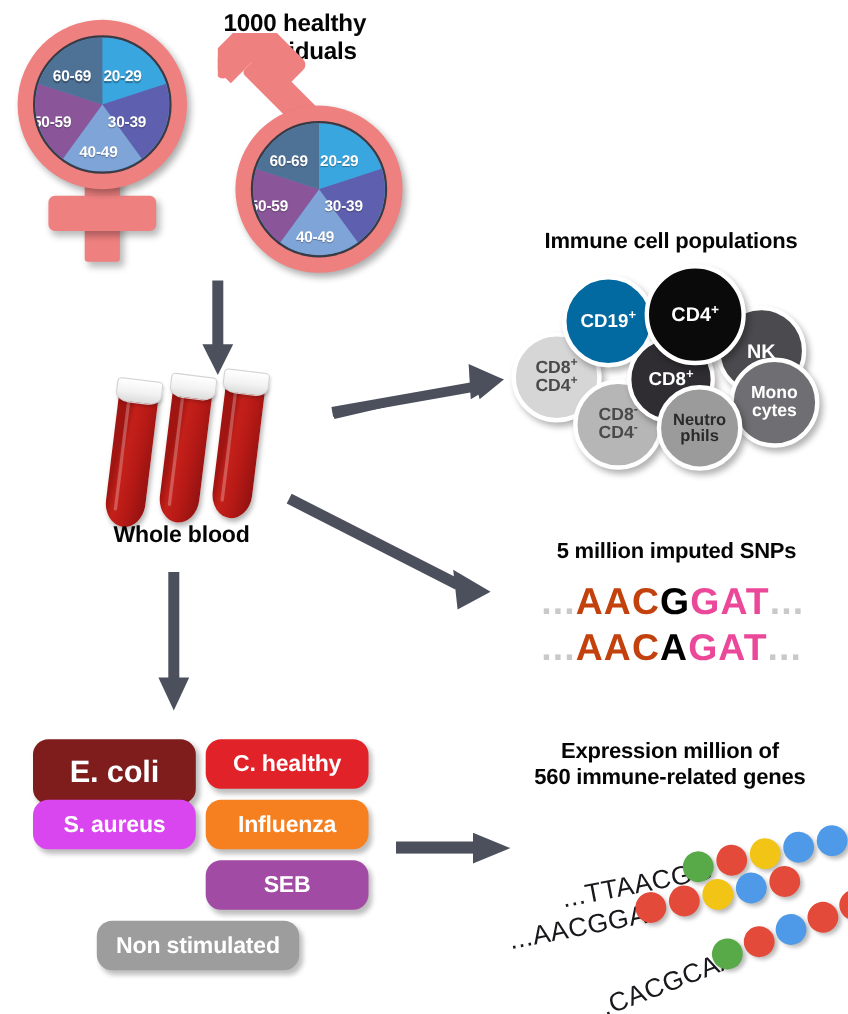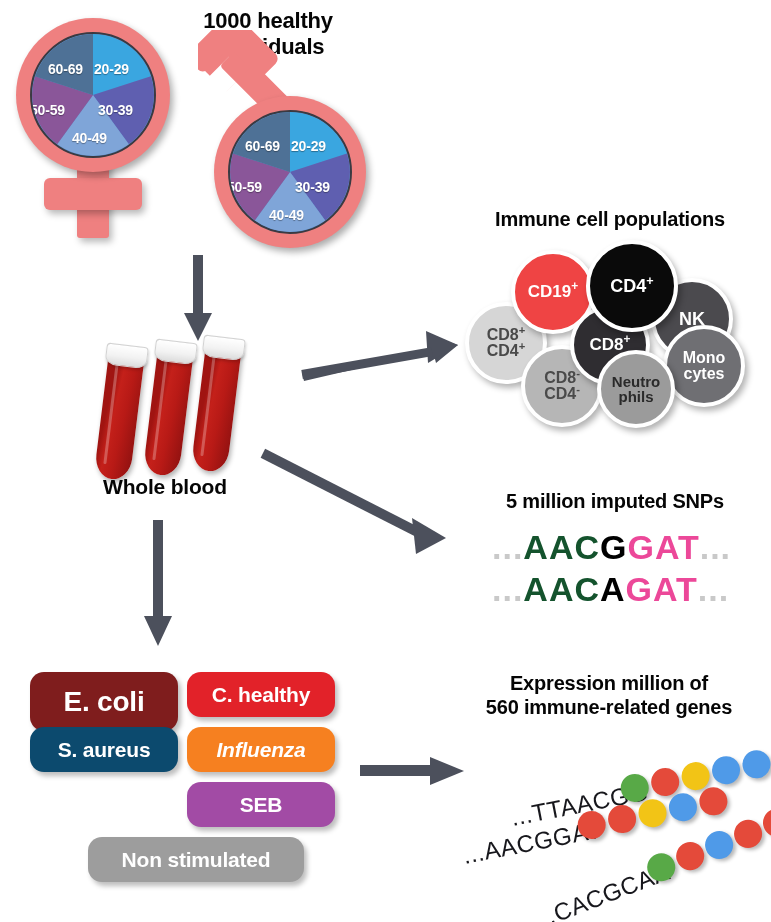--- a/index.html
+++ b/index.html
@@ -75,21 +75,21 @@
     display:flex;align-items:center;justify-content:center;
     text-align:center;font-weight:bold;line-height:1.02;
     box-shadow:3px 4px 6px rgba(0,0,0,.30);
   }
   .cell sup{font-size:.70em;vertical-align:super;line-height:0;}
 
   
   .snpline{position:absolute;white-space:nowrap;font-weight:bold;}
   .snpline span{display:inline-block;}
   .dim1{color:#c9c9c9;}
-  .dim2{color:#14532d;}
+  .dim2{color:#c2410c;}
   .dim3{color:#ec4899;}
   .hi{color:#000000;}
 
   
   .stimbox{
     position:absolute;border-radius:14px;
     display:flex;align-items:center;justify-content:center;
     color:#ffffff;font-weight:bold;white-space:nowrap;
     box-shadow:3px 4px 5px rgba(0,0,0,.26);
     letter-spacing:-.2px;
@@ -210,21 +210,21 @@
 
   <svg class="arrowsvg" viewBox="0 0 40 130" style="left:138px;top:520px;width:40px;height:130px;">
     <rect x="15" y="0" width="10" height="100" fill="#4c505c"></rect>
     <path d="M6,96 L34,96 L20,126 Z" fill="#4c505c"></path>
   </svg>
 
   <div class="heading" style="left:455px;top:208px;width:310px;font-size:20px;">Immune cell populations</div>
 
   <div class="abs" style="left:455px;top:240px;width:316px;height:190px;">
 
-    <div class="cell" style="left:56px;top:10px;width:84px;height:84px;background:#ef4444;color:#ffffff;font-size:17px;z-index:3;">
+    <div class="cell" style="left:56px;top:10px;width:84px;height:84px;background:#0369a1;color:#ffffff;font-size:17px;z-index:3;">
       <span>CD19<sup>+</sup></span>
     </div>
 
     <div class="cell" style="left:131px;top:0px;width:92px;height:92px;background:#0a0a0a;color:#ffffff;font-size:18px;z-index:5;">
       <span>CD4<sup>+</sup></span>
     </div>
 
     <div class="cell" style="left:196px;top:38px;width:82px;height:82px;background:#4b4a4e;color:#ffffff;font-size:18px;z-index:2;">
       <span>NK</span>
     </div>
@@ -261,32 +261,32 @@
   </div>
 
   <div class="abs" style="left:30px;top:672px;width:320px;height:220px;">
     <div class="stimbox" style="left:0px;top:0px;width:148px;height:59px;background:#7f1d1d;font-size:28px;">
       <span>E. coli</span>
     </div>
     <div class="stimbox" style="left:157px;top:0px;width:148px;height:45px;background:#e22229;font-size:21px;">
       <span>C. healthy</span>
     </div>
 
-    <div class="stimbox" style="left:0px;top:55px;width:148px;height:45px;background:#0c4a6e;font-size:21px;">
+    <div class="stimbox" style="left:0px;top:55px;width:148px;height:45px;background:#d946ef;font-size:21px;">
       <span>S. aureus</span>
     </div>
-    <div class="stimbox" style="left:157px;top:55px;width:148px;height:45px;background:#f68020;font-size:21px;font-style:italic;">
+    <div class="stimbox" style="left:157px;top:55px;width:148px;height:45px;background:#f68020;font-size:21px;">
       <span>Influenza</span>
     </div>
 
     <div class="stimbox" style="left:157px;top:110px;width:148px;height:45px;background:#a24ba5;font-size:21px;">
       <span>SEB</span>
     </div>
 
-    <div class="stimbox" style="left:58px;top:165px;width:216px;height:45px;background:#9d9d9d;font-size:21px;">
+    <div class="stimbox" style="left:58px;top:165px;width:184px;height:45px;background:#9d9d9d;font-size:21px;">
       <span>Non stimulated</span>
     </div>
   </div>
 
   <svg class="arrowsvg" viewBox="0 0 110 40" style="left:360px;top:752px;width:110px;height:40px;">
     <rect x="0" y="13" width="76" height="11" fill="#4c505c"></rect>
     <path d="M70,5 L104,19 L70,33 Z" fill="#4c505c"></path>
   </svg>
 
   <div class="heading" style="left:450px;top:672px;width:318px;font-size:20px;">

